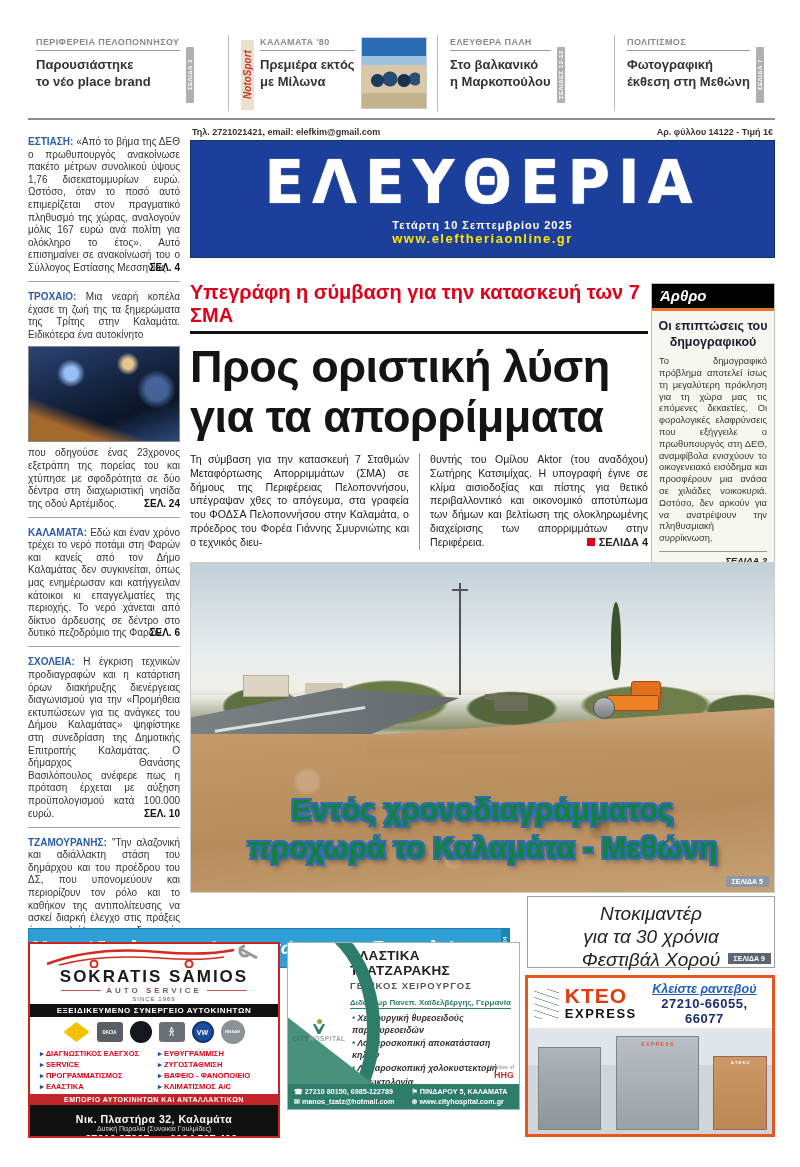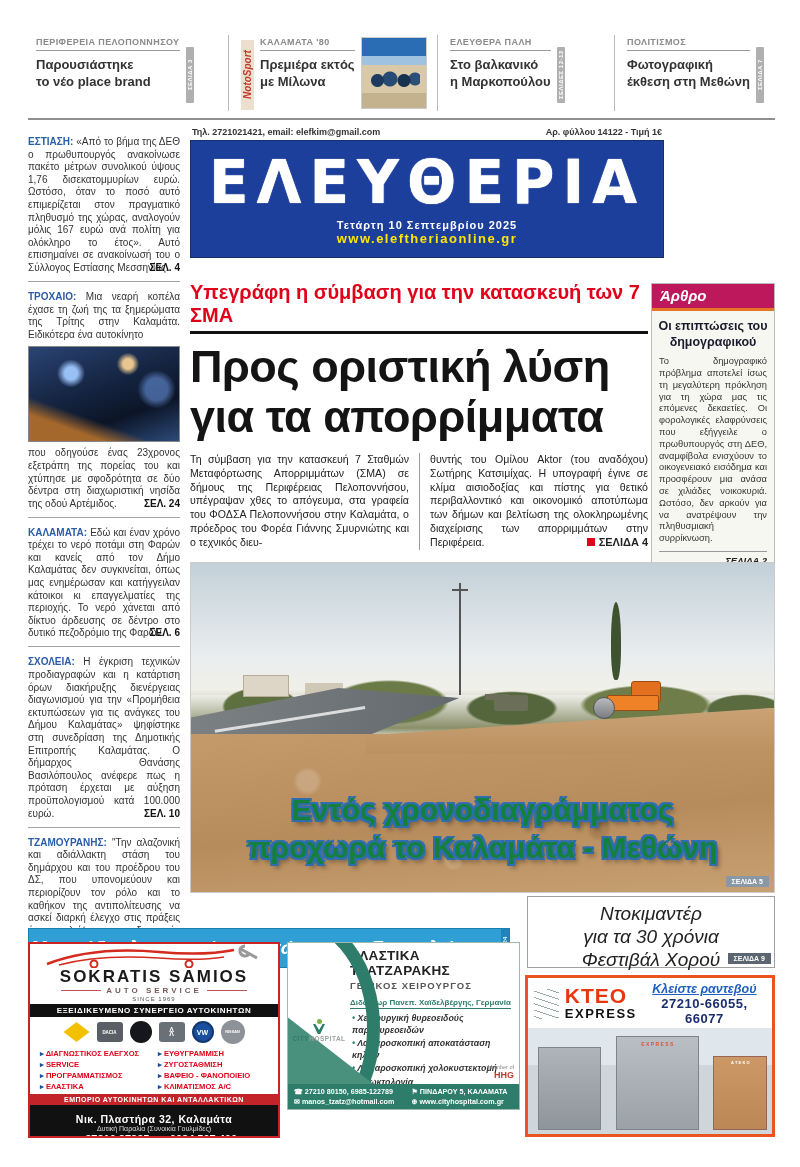--- a/index.html
+++ b/index.html
@@ -34,41 +34,41 @@
   .brief-lead { font-weight:bold; color:#2a5ca8; }
   .brief-pg { text-align:right; font-weight:bold; font-size:10px; margin-top:-12.6px; color:#111; }
   .crash-photo { width:100%; height:96px; margin:5px 0; border:1px solid #888;
       background: radial-gradient(circle at 28% 28%, rgba(160,200,255,.95) 0 5%, transparent 11%),
                   radial-gradient(circle at 66% 18%, rgba(255,215,150,.9) 0 4%, transparent 9%),
                   radial-gradient(circle at 85% 45%, rgba(120,170,255,.5) 0 8%, transparent 14%),
                   linear-gradient(20deg, #a4682c 0 18%, transparent 30%),
                   linear-gradient(160deg,#2a4474 0%, #14233f 45%, #0c1527 70%, #2c4a78 100%); }
 
   
-  .masthead { position:absolute; left:190px; top:127px; width:474px; }
+  .masthead { position:absolute; left:190px; top:127px; width:585px; }
   .mh-info { display:flex; justify-content:space-between; font-size:9px; font-weight:bold; color:#333; padding:0 2px 3px 2px; }
   .mh-box { background:#1c3f9b; border:1px solid #13306f; height:118px; display:flex; flex-direction:column; align-items:center; justify-content:center; }
   .mh-logo { color:#fff; font-family:"DejaVu Sans", sans-serif; font-weight:bold; font-size:58px; letter-spacing:8px; line-height:1; transform:scaleY(1.05); text-shadow:0 0 1px #fff; }
   .mh-date { color:#fff; font-size:11px; font-weight:bold; margin-top:8px; letter-spacing:1px; }
   .mh-site { color:#ffe600; font-size:13px; font-weight:bold; letter-spacing:1.5px; }
 
   
   .lead-story { position:absolute; left:190px; top:281px; width:458px; }
   .kicker { color:#e00019; font-size:20px; font-weight:bold; padding-bottom:4px; border-bottom:3px solid #111; }
   .headline { font-size:45px; font-weight:bold; color:#141414; line-height:1.1; margin-top:8px; letter-spacing:-.5px; }
   .lead-cols { display:flex; margin-top:12px; }
   .lead-col { width:50%; font-size:10.6px; line-height:13.8px; text-align:justify; color:#222; }
   .lead-col + .lead-col { border-left:1px solid #999; padding-left:10px; }
   .lead-col:first-child { padding-right:10px; }
   .lead-ref { text-align:right; font-weight:bold; font-size:11px; margin-top:-13.8px;margin-left:43px; }
   .sq { display:inline-block; width:8px; height:8px; background:#e00019; margin-right:4px; }
 
   
   .article-box { position:absolute; left:651px; top:283px; width:124px; border:1px solid #bbb; background:#f7f7f2; }
-  .ab-header { background:#be185d; color:#fff; font-style:italic; font-weight:bold; font-size:15px; padding:3px 8px 4px 8px; border-bottom:3px solid #e87425; }
+  .ab-header { background:#000000; color:#fff; font-style:italic; font-weight:bold; font-size:15px; padding:3px 8px 4px 8px; border-bottom:3px solid #e87425; }
   .ab-title { font-size:12.5px; font-weight:bold; color:#1a1a2e; text-align:center; line-height:1.25; padding:8px 6px 4px 6px; }
   .ab-body { font-size:9.3px; line-height:11.8px; text-align:justify; color:#333; padding:2px 7px 6px 7px; }
   .ab-ref { border-top:1px solid #999; margin:0 7px 7px 7px; padding-top:3px; text-align:right; font-size:9.5px; font-weight:bold; font-style:italic; color:#222; }
 
   
   .main-photo { position:absolute; left:190px; top:562px; width:585px; height:331px; overflow:hidden; border:1px solid #ccc; }
   .ph-sky { position:absolute; inset:0 0 60% 0; background:linear-gradient(#c3d0d8, #e9edef 70%, #f2f0e8); }
   .ph-trees { position:absolute; left:0; top:28%; width:100%; height:26%;
       background: radial-gradient(ellipse 60px 30px at 12% 60%, #5e6f40 0 60%, transparent 65%),
                   radial-gradient(ellipse 90px 34px at 34% 55%, #6b7b48 0 60%, transparent 66%),

